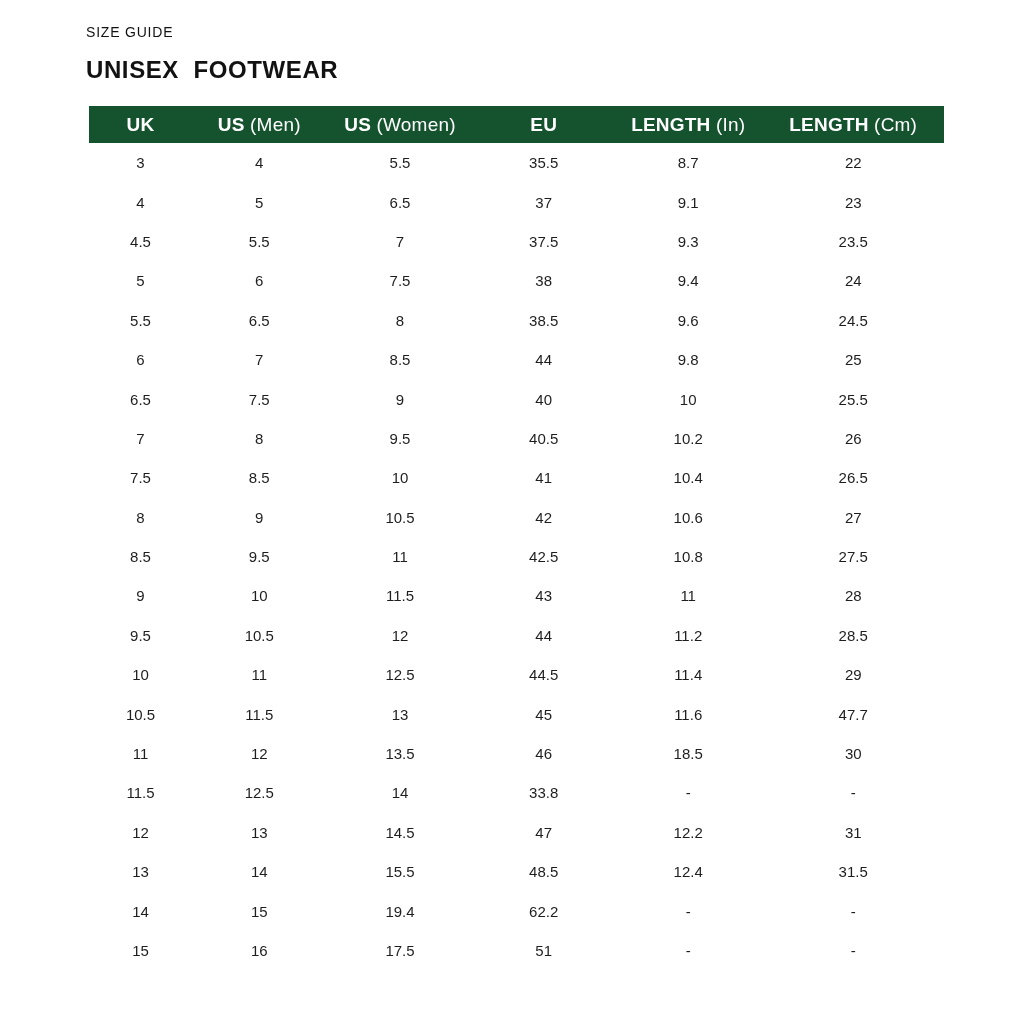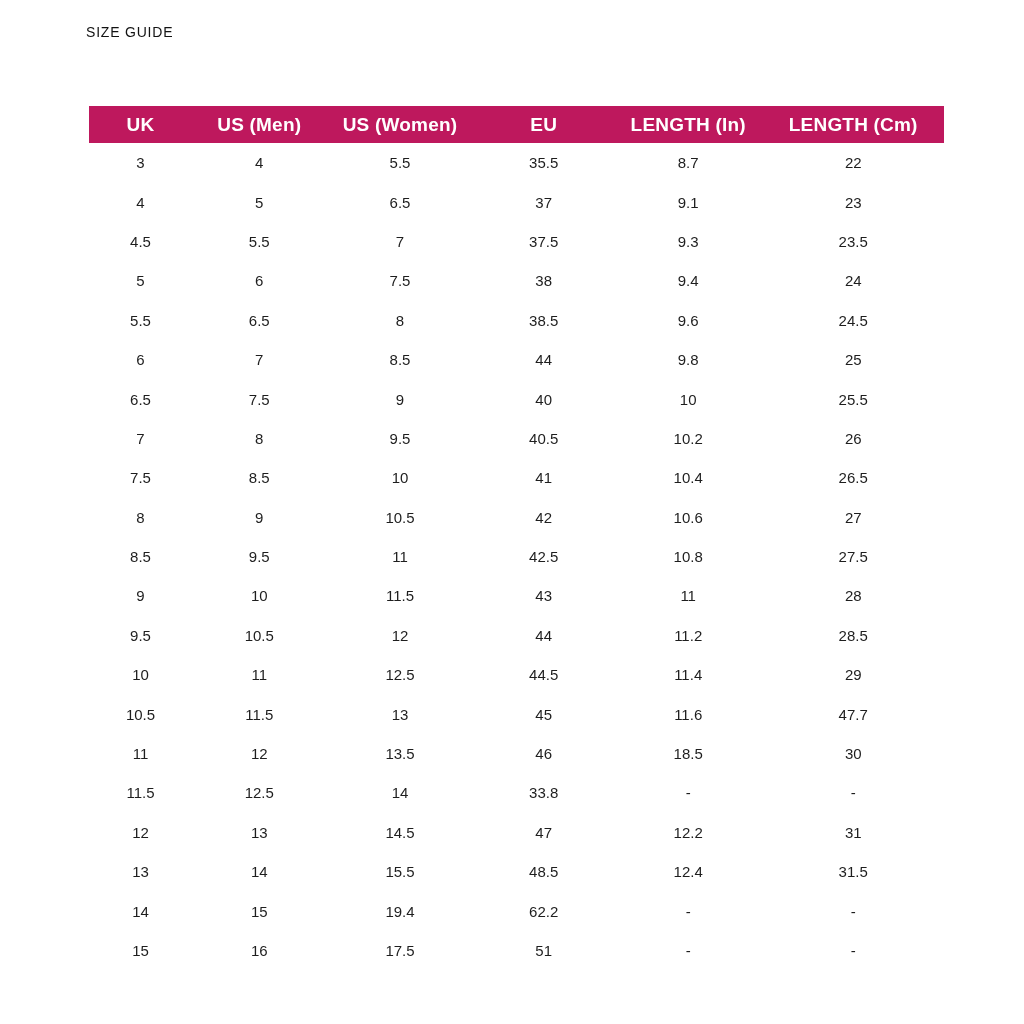--- a/index.html
+++ b/index.html
@@ -52,49 +52,50 @@
   th {
     padding: 0;
     font-size: 19px;
     font-weight: 700;
     text-align: center;
     vertical-align: middle;
     letter-spacing: 0.2px;
     white-space: nowrap;
   }
   th .hdr-normal {
-    font-weight: 700;
+    font-weight: 400;
   }
   tbody td {
     padding: 0;
     height: 39.4px;
     text-align: center;
     vertical-align: middle;
     font-size: 15px;
     font-weight: 400;
     color: #1e1e1e;
   }
 </style>
 </head>
 <body>
 
 <div class="page">
   <div class="eyebrow">SIZE GUIDE</div>
+  <h1 class="title">UNISEX  FOOTWEAR</h1>
 
   <table class="size-table">
     <colgroup>
       <col style="width:12.05%">
       <col style="width:15.73%">
       <col style="width:17.19%">
       <col style="width:16.43%">
       <col style="width:17.37%">
       <col style="width:21.23%">
     </colgroup>
     <thead>
-      <tr id="header-row" style="background: #be185d; color: rgb(255, 255, 255);">
+      <tr id="header-row" style="background: #14532d; color: rgb(255, 255, 255);">
           <th><span class="hdr-bold">UK</span></th>
           <th><span class="hdr-bold">US</span><span class="hdr-normal"> (Men)</span></th>
           <th><span class="hdr-bold">US</span><span class="hdr-normal"> (Women)</span></th>
           <th><span class="hdr-bold">EU</span></th>
           <th><span class="hdr-bold">LENGTH</span><span class="hdr-normal"> (In)</span></th>
           <th><span class="hdr-bold">LENGTH</span><span class="hdr-normal"> (Cm)</span></th>
         </tr>
     </thead>
     <tbody id="table-body">
         <tr>

